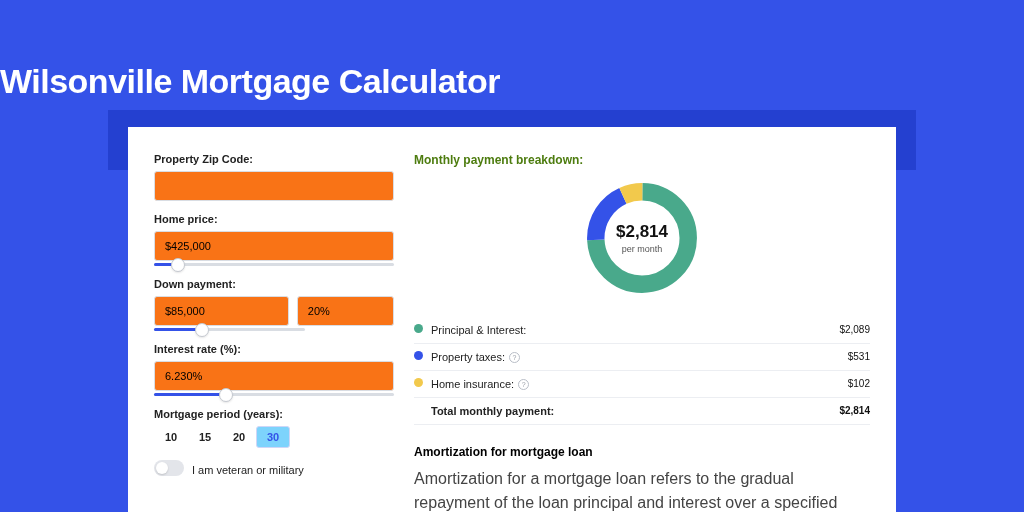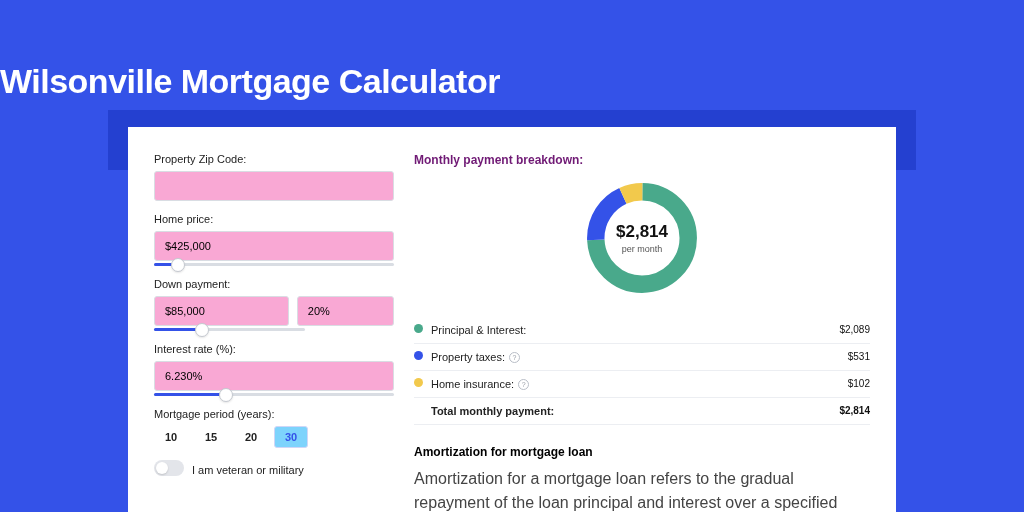--- a/index.html
+++ b/index.html
@@ -32,29 +32,29 @@
     top: 127px;
     left: 128px;
     right: 128px;
     bottom: 0;
     display: flex;
     gap: 20px;
     padding: 26px 26px 0 26px;
   }
   .left-col { width: 240px; flex-shrink: 0; }
   .right-col { flex: 1; min-width: 0; }
-  .field-label { font-size: 11px; color: #222; margin-bottom: 6px; font-weight: 400; }
+  .field-label { font-size: 11px; color: #222; margin-bottom: 6px; font-weight: 700; }
   .text-input {
     width: 100%;
     height: 30px;
     border: 1px solid #d9dde3;
     border-radius: 3px;
     padding: 0 10px;
     font-size: 11px;
-    background: #f9a8d4;
+    background: #f97316;
   }
   .field { margin-bottom: 12px; position: relative; }
   .slider-track {
     height: 3px;
     background: #d9dde3;
     position: relative;
     margin-top: 2px;
     border-radius: 2px;
   }
   .slider-fill {
@@ -65,21 +65,21 @@
   .slider-thumb {
     position: absolute; top: 50%;
     width: 14px; height: 14px; border-radius: 50%;
     background: #fff; border: 1px solid #c5c9d0;
     transform: translate(-50%, -50%);
     box-shadow: 0 1px 2px rgba(0,0,0,0.1);
   }
   .down-row { display: flex; gap: 8px; }
   .down-row .text-input:first-child { flex: 1.5; }
   .down-row .text-input:last-child { flex: 1; }
-  .period-row { display: flex; gap: 6px; }
+  .period-row { display: flex; }
   .period-btn {
     width: 34px; height: 22px;
     border: 1px solid transparent;
     border-radius: 3px;
     font-size: 11px;
     color: #222;
     background: transparent;
     cursor: pointer;
     font-weight: 600;
   }
@@ -87,21 +87,21 @@
   .toggle-row { display: flex; align-items: flex-end; gap: 8px; margin-top: 10px; }
   .toggle {
     width: 30px; height: 16px; border-radius: 8px;
     background: #e3e5ea; position: relative;
   }
   .toggle::after {
     content: ""; position: absolute; left: 2px; top: 2px;
     width: 12px; height: 12px; border-radius: 50%; background: #fff;
     box-shadow: 0 1px 2px rgba(0,0,0,0.15);
   }
-  .right-title { font-size: 12px; font-weight: 700; color: #701a75; margin-bottom: 10px; }
+  .right-title { font-size: 12px; font-weight: 700; color: #4d7c0f; margin-bottom: 10px; }
   .donut-wrap { display: flex; justify-content: center; margin-bottom: 18px; }
   .donut { position: relative; width: 122px; height: 122px; }
   .donut svg { width: 122px; height: 122px; }
   .donut-center {
     position: absolute; inset: 0;
     display: flex; flex-direction: column; align-items: center; justify-content: center;
   }
   .donut-amount { font-size: 17px; font-weight: 700; color: #111; }
   .donut-sub { font-size: 9px; color: #555; margin-top: 2px; }
   .legend { border-top: 0; }

